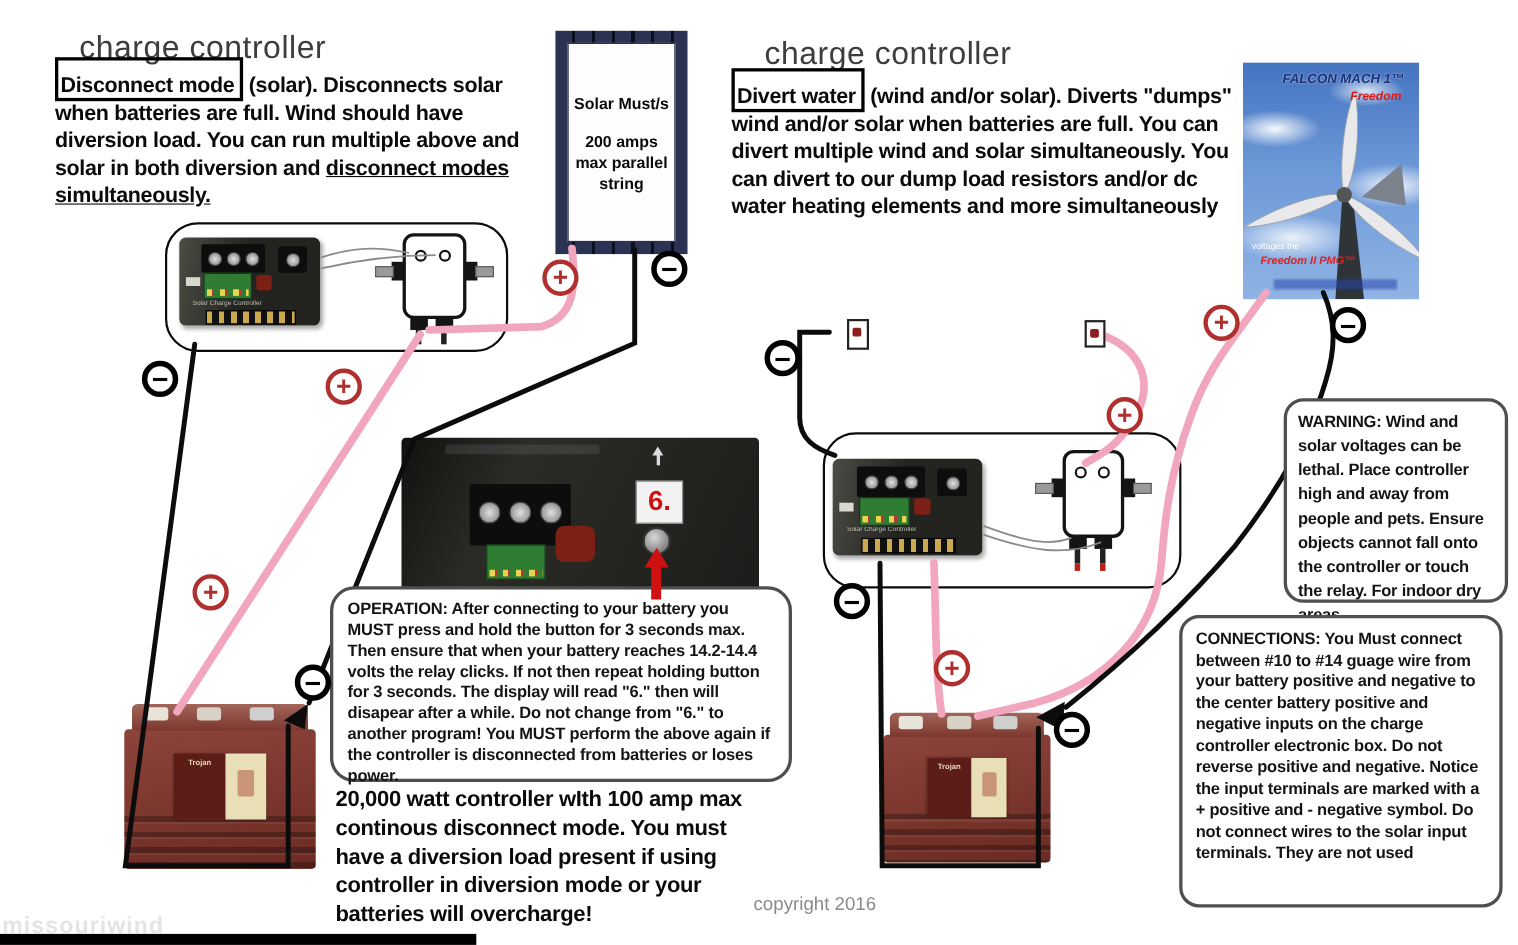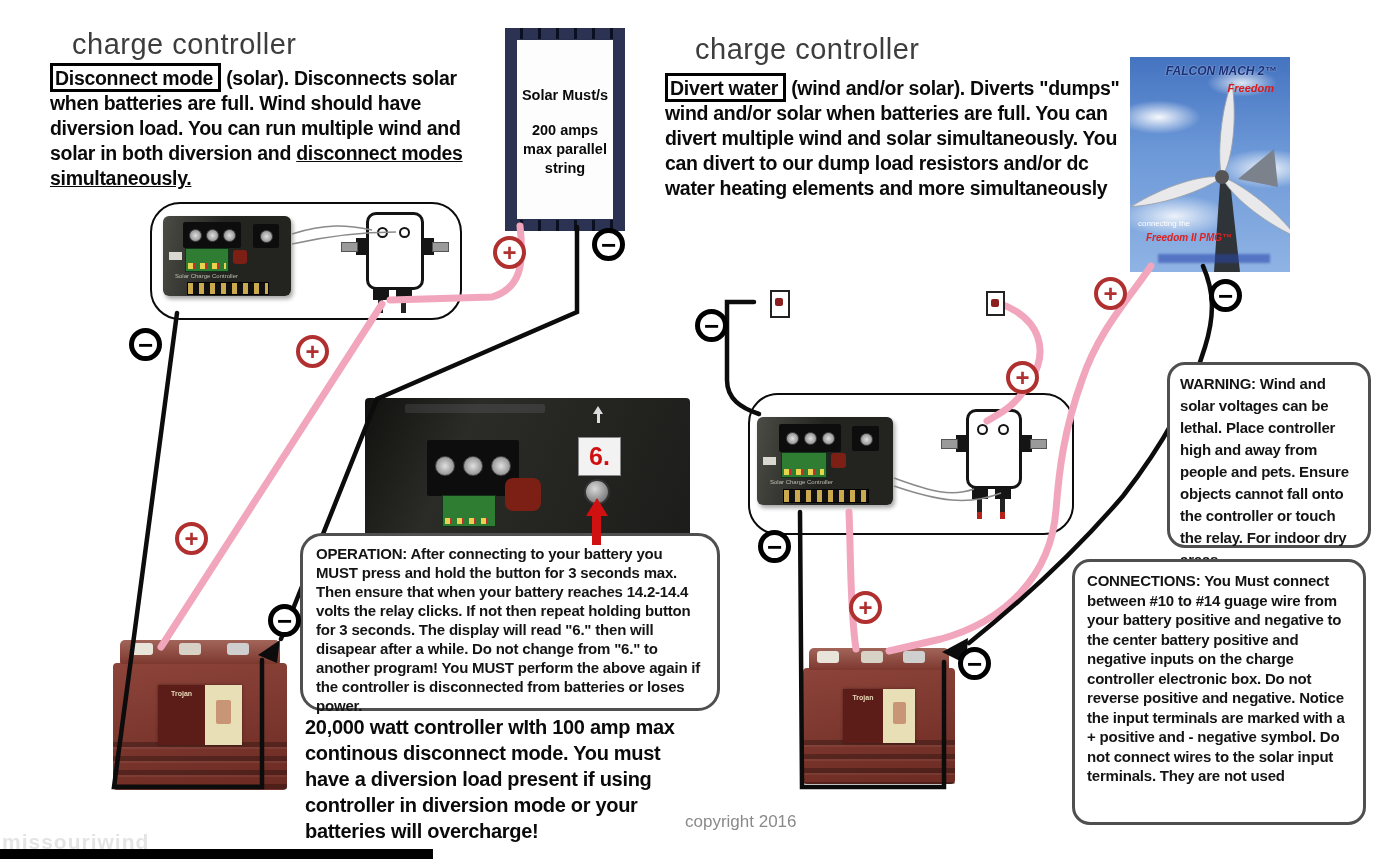--- a/index.html
+++ b/index.html
@@ -2,21 +2,21 @@
 <html><head>
 <meta charset="utf-8">
 <style>
   html,body{margin:0;padding:0;background:#fff;}
   .canvas{position:relative;width:1380px;height:859px;background:#fff;overflow:hidden;
           font-family:"Liberation Sans",sans-serif;color:#0a0a0a;}
   .abs{position:absolute;}
   
   .title{font-size:29px;font-weight:400;color:#3d3d3d;letter-spacing:.5px;z-index:5;}
   .para{font-weight:bold;font-size:19.5px;line-height:25px;letter-spacing:-.3px;z-index:5;}
-  .mode-box{border:3px solid #000;padding:1px 5px 0 2px;}
+  .mode-box{border:3px solid #000;padding:12px 5px 0 2px;}
   .uline{text-decoration:underline;}
   
   .note{background:#fff;border:3px solid #4f4f4f;border-radius:20px;font-weight:bold;
         letter-spacing:-.2px;z-index:5;box-sizing:border-box;color:#141414;}
   
   .solar{background:repeating-linear-gradient(90deg,#2b3252 0 15px,#0a0f22 15px 18px);z-index:3;}
   .solar-in{position:absolute;left:11px;top:11px;right:11px;bottom:11px;background:#fdfdfd;
             border:1px solid #2a3050;text-align:center;font-weight:bold;font-size:14.5px;line-height:19px;}
   
   .unit{border:2.5px solid #0b0b0b;border-radius:30px;z-index:2;}
@@ -130,21 +130,21 @@
     </g>
     <g fill="#0c0c0c">
       <polygon points="258,655 280,640 277,663"></polygon>
       <polygon points="942,652 968,638 966,664"></polygon>
     </g>
   </svg>
 
   <div class="abs title" style="left:72px;top:28px;">charge controller</div>
 
   <div class="abs para" style="left:50px;top:66px;width:455px;">
-    <span class="mode-box">Disconnect mode</span><span> (solar). Disconnects solar when batteries are full. Wind should have diversion load. You can run multiple wind and solar in both diversion and </span><span class="uline">disconnect modes simultaneously.</span>
+    <span class="mode-box">Disconnect mode</span><span> (solar). Disconnects solar when batteries are full. Wind should have diversion load. You can run multiple above and solar in both diversion and </span><span class="uline">disconnect modes simultaneously.</span>
   </div>
 
   <div class="abs solar" style="left:505px;top:28px;width:120px;height:203px;">
     <div class="solar-in">
       <div style="margin-top:46px;">Solar Must/s</div>
       <div style="margin-top:16px;padding:0 6px;">200 amps max parallel string</div>
     </div>
   </div>
 
   <div class="abs unit" style="left:150px;top:202px;width:308px;height:114px;"></div>
@@ -232,23 +232,23 @@
         <path d="M16 2 L52 -28 L56 10 Z" fill="#7b828c"></path>
         <path d="M-2 6 L8 4 L18 95 L-8 95 Z" fill="#2f3438"></path>
         <g fill="#e9e9ec" stroke="#9aa0a8" stroke-width="0.8">
           <path transform="rotate(-78)" d="M0 0 C 12 -7 60 -16 95 -10 C 60 3 18 7 0 0 Z"></path>
           <path transform="rotate(45)" d="M0 0 C 12 -7 60 -16 95 -10 C 60 3 18 7 0 0 Z"></path>
           <path transform="rotate(168)" d="M0 0 C 12 -7 60 -16 95 -10 C 60 3 18 7 0 0 Z"></path>
         </g>
         <circle cx="0" cy="0" r="7" fill="#555"></circle>
       </g>
     </svg>
-    <div class="t-brand">FALCON MACH 2™</div>
+    <div class="t-brand">FALCON MACH 1™</div>
     <div class="t-sub">Freedom</div>
-    <div class="t-cap1">connecting the</div>
+    <div class="t-cap1">voltages the</div>
     <div class="t-cap2">Freedom II PMG™</div>
     <div class="t-blur"></div>
   </div>
 
   <div class="dterm" style="left:770px;top:290px;width:16px;height:24px;">
       <div class="ddot"></div>
     </div>
   <div class="dterm" style="left:986px;top:291px;width:15px;height:21px;">
       <div class="ddot"></div>
     </div>

